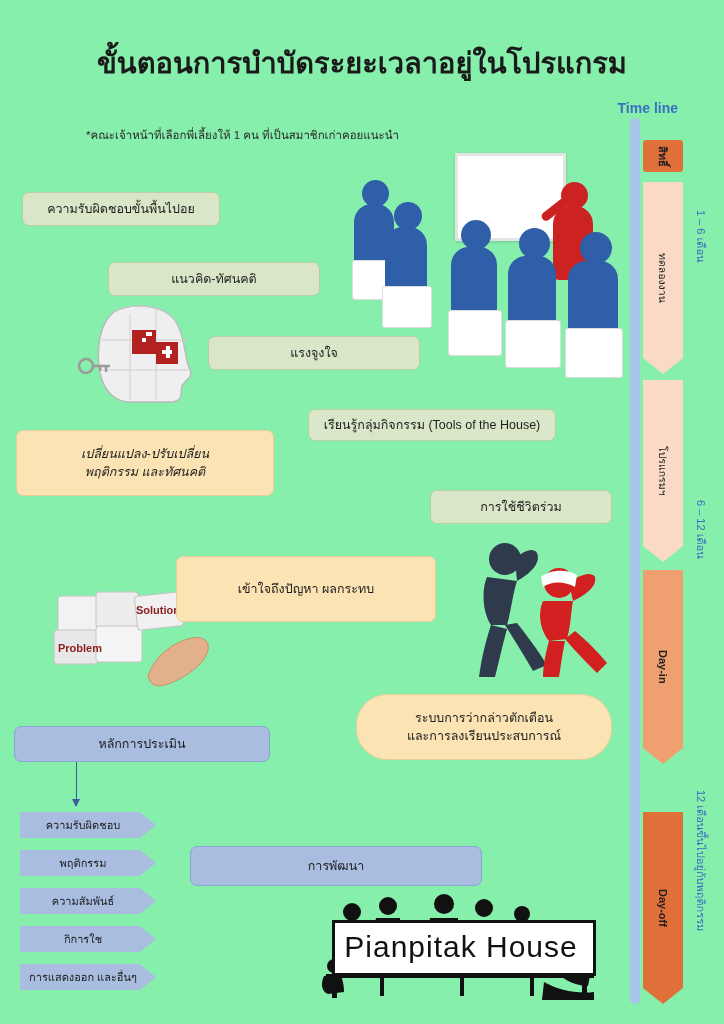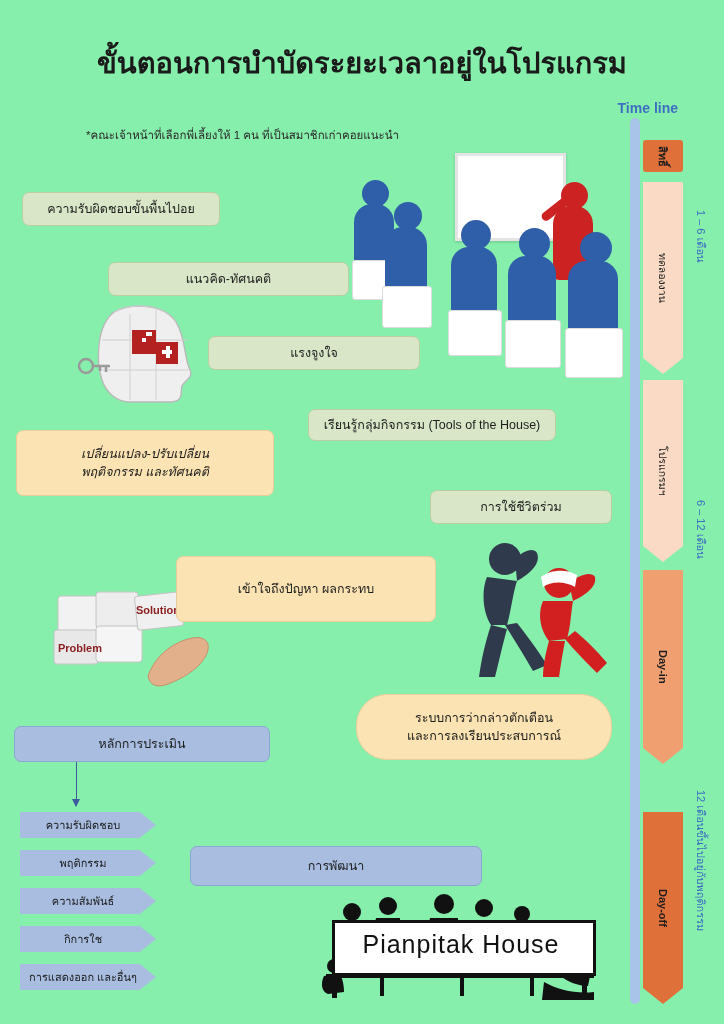--- a/index.html
+++ b/index.html
@@ -227,21 +227,21 @@
     width: 300px;
     height: 110px;
   }
   .logo-text {
     position: absolute;
     left: 26px;
     top: 40px;
     width: 250px;
     text-align: center;
     font-family: "Liberation Sans", sans-serif;
-    font-size: 25px;
+    font-size: 30px;
     letter-spacing: 1px;
     color: #111;
   }
   .logo-frame {
     position: absolute;
     left: 22px;
     top: 30px;
     width: 258px;
     height: 50px;
     border: 3px solid #111;
@@ -343,39 +343,39 @@
       <path d="M110 114 C120 126, 132 138, 142 148 L152 138 C142 126, 130 114, 120 106 Z" fill="#d22020"></path>
 
       <path d="M86 52 C96 44, 112 44, 122 50 L120 62 C110 56, 96 56, 88 62 Z" fill="#ffffff"></path>
     </svg>
   </div>
 
   <div class="box green" style="left:22px; top:192px; width:198px; height:34px;">
     <span>ความรับผิดชอบขั้นพื้นไปอย</span>
   </div>
 
-  <div class="box green" style="left:108px; top:262px; width:241px; height:34px;">
+  <div class="box green" style="left:108px; top:262px; width:212px; height:34px;">
     <span>แนวคิด-ทัศนคติ</span>
   </div>
 
   <div class="box green" style="left:208px; top:336px; width:212px; height:34px;">
     <span>แรงจูงใจ</span>
   </div>
 
   <div class="box green" style="left:308px; top:409px; width:248px; height:32px;">
     <span>เรียนรู้กลุ่มกิจกรรม (Tools of the House)</span>
   </div>
 
   <div class="box green" style="left:430px; top:490px; width:182px; height:34px;">
     <span>การใช้ชีวิตร่วม</span>
   </div>
 
   <div class="box yellow" style="left:16px; top:430px; width:258px; height:66px;font-style:italic;">
     <span>เปลี่ยนแปลง-ปรับเปลี่ยน</span>
-    <span>พฤติจกรรม และทัศนคติ</span>
+    <span>พฤติกรรม และทัศนคติ</span>
   </div>
 
   <div class="box yellow" style="left:176px; top:556px; width:260px; height:66px;">
     <span>เข้าใจถึงปัญหา ผลกระทบ</span>
   </div>
 
   <div class="box yellow" style="left:356px; top:694px; width:256px; height:66px;border-radius:31px;">
     <span>ระบบการว่ากล่าวตักเตือน</span>
     <span>และการลงเรียนประสบการณ์</span>
   </div>

